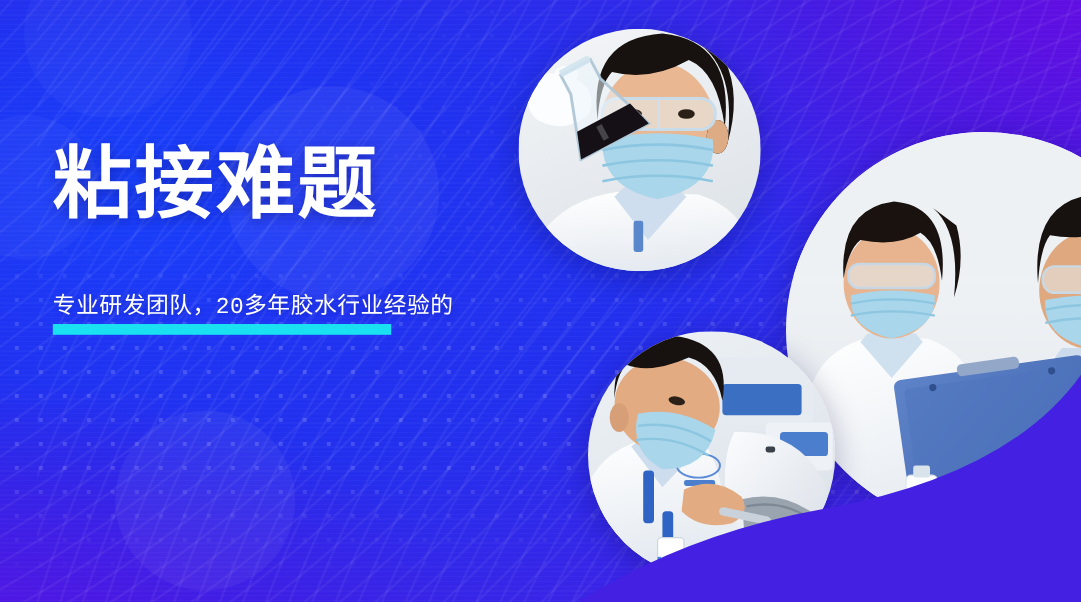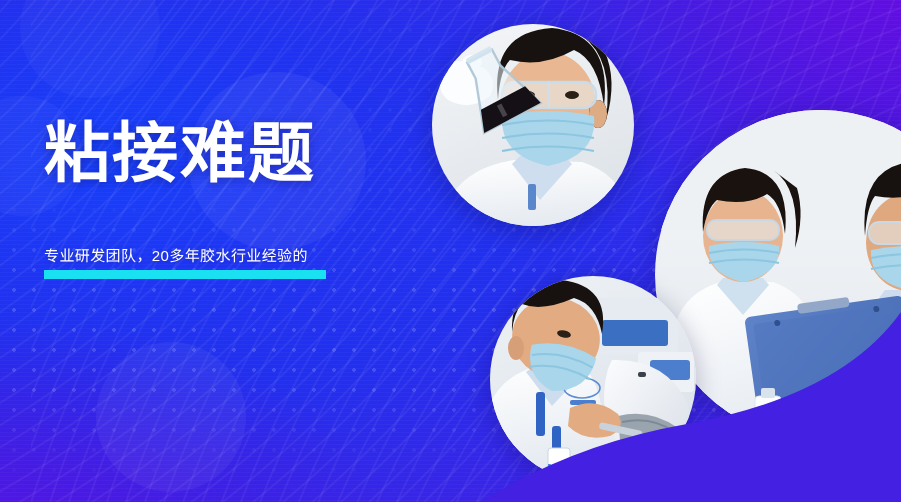--- a/index.html
+++ b/index.html
@@ -112,22 +112,22 @@
   .underline{
     position:absolute;
     left:0px; top:152px;
     width:282px; height:9px;
     background:#19e1f2;
     z-index:35;
   }
   .subcopy{
     margin-top:48px;
     color:#ffffff;
-    font-family:Liberation Sans, sans-serif;
-    font-size:15px;
+    font-family:Liberation Mono, monospace;
+    font-size:19px;
     line-height:36px;
     letter-spacing:.4px;
     white-space:nowrap;
     text-shadow:0 1px 5px rgba(10,12,90,.3);
   }
 
   
   .photo{
     position:absolute;
     border-radius:50%;

